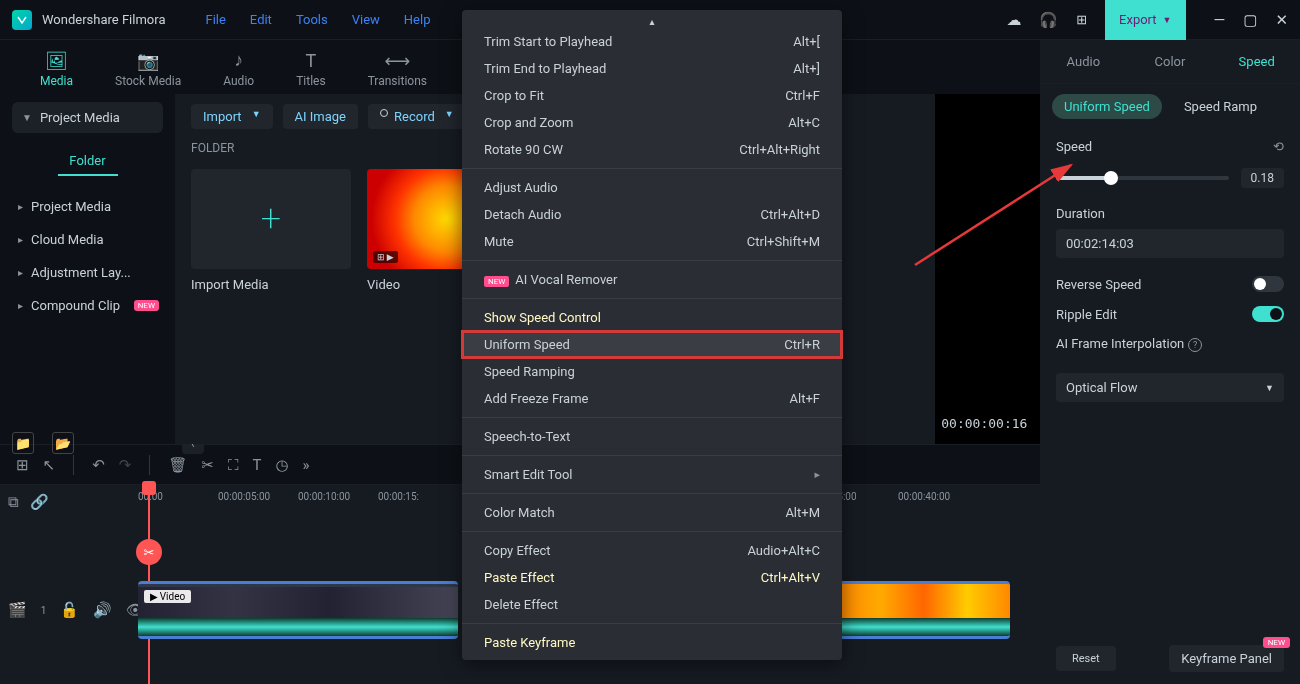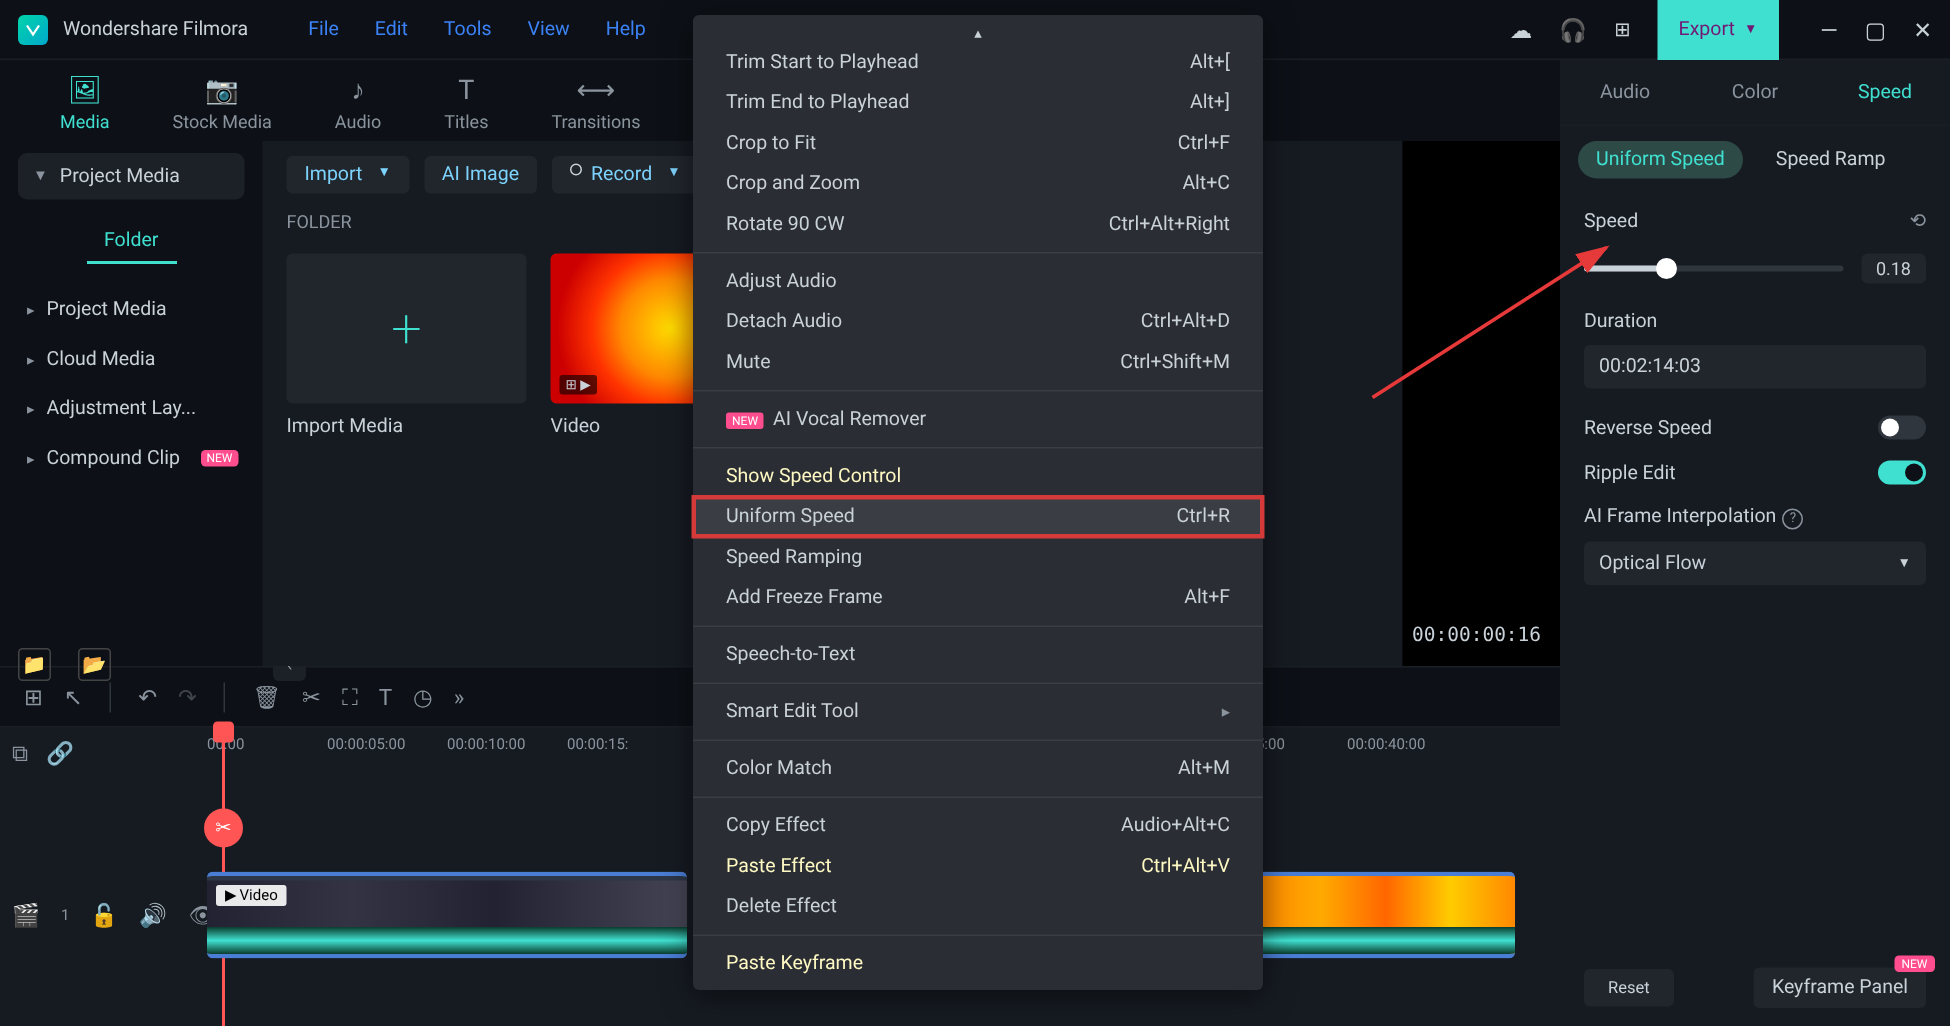--- a/index.html
+++ b/index.html
@@ -339,21 +339,21 @@
         <div class="toggle">
           <div class="toggle-knob"></div>
         </div>
       </div>
     <div class="rp-row">
         <span class="rp-label">Ripple Edit</span>
         <div class="toggle on">
           <div class="toggle-knob"></div>
         </div>
       </div>
-    <div class="rp-label" style="margin-bottom:8px"><span>AI Frame Interpolation</span><span class="info-icon">?</span></div>
+    <div class="rp-label" style="margin-bottom:21px"><span>AI Frame Interpolation</span><span class="info-icon">?</span></div>
     <div class="rp-select">
         <span>Optical Flow</span>
         <span style="font-size:9px">▼</span>
       </div>
   </div>
   <div class="rp-footer">
     <div class="reset-btn">Reset</div>
     <div class="kf-btn"><span>Keyframe Panel</span><span class="badge">NEW</span></div>
   </div>
 </div>

